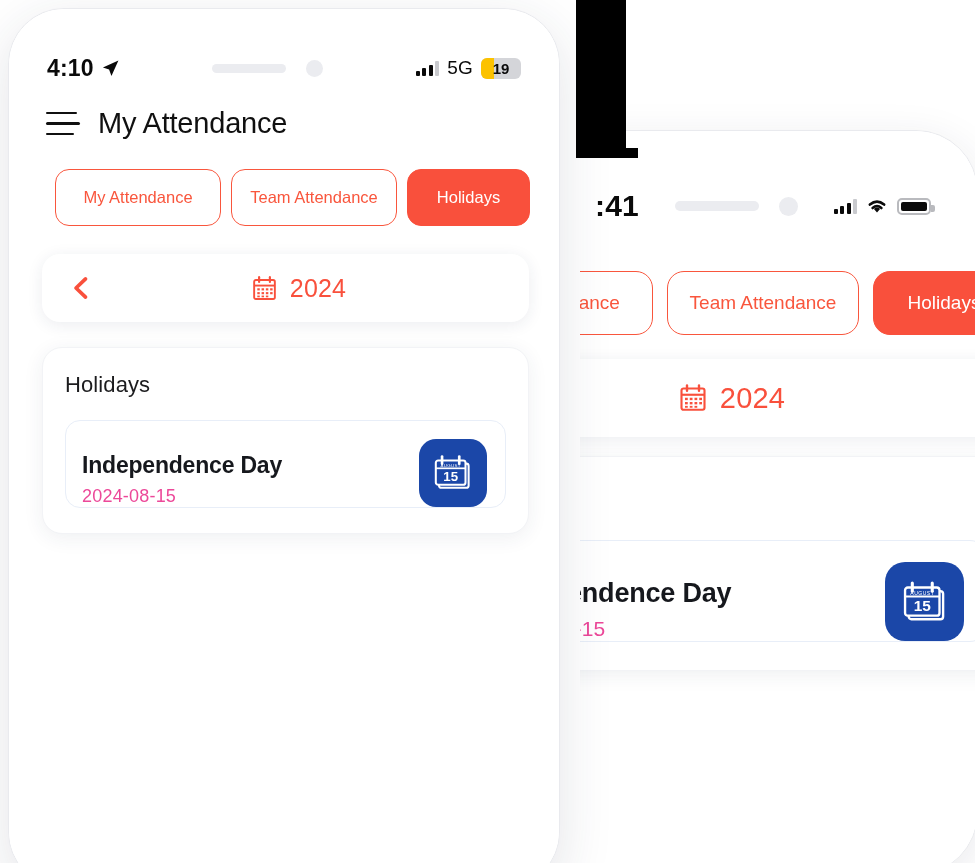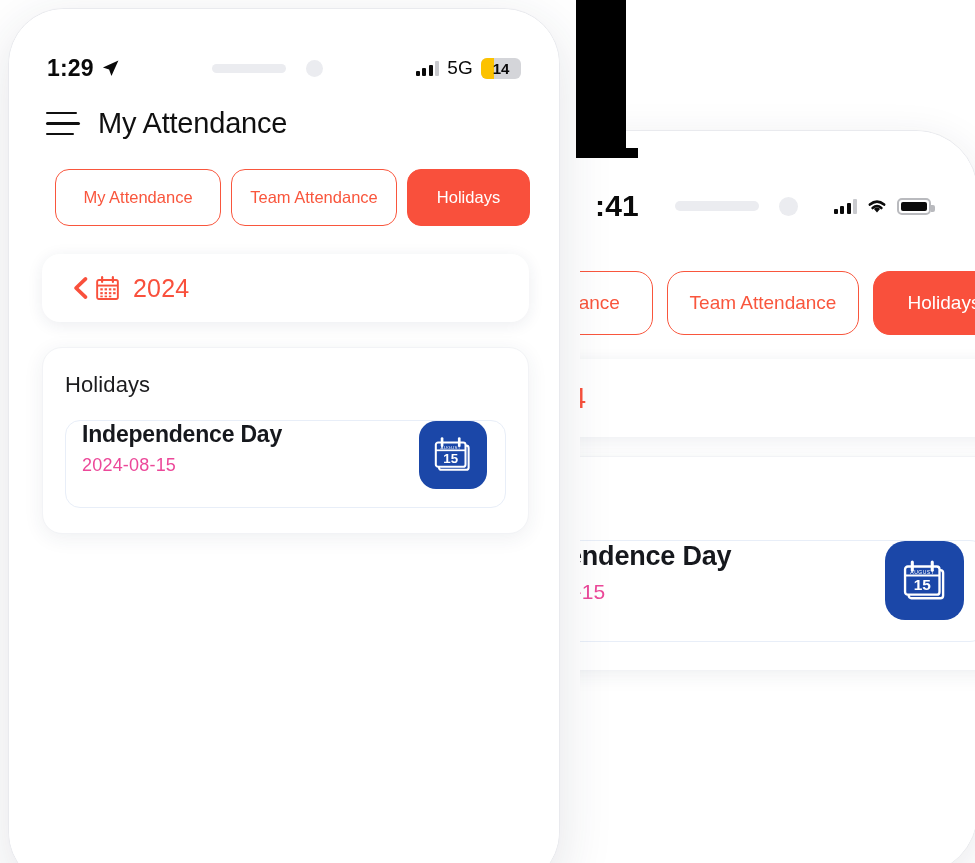--- a/index.html
+++ b/index.html
@@ -268,21 +268,21 @@
     align-items: center;
     background: #ffffff;
     border-radius: 18px;
     box-shadow: 0 3px 16px rgba(40, 50, 78, .085);
   }
   .chev-back { cursor: pointer; display: flex; align-items: center; }
   .year-center {
     flex: 1;
     display: flex;
     align-items: center;
-    justify-content: flex-start;
+    justify-content: center;
     gap: 12px;
   }
   .year-label {
     color: #f9503c;
     font-weight: 500;
     letter-spacing: .2px;
   }
 
   
   .holiday-card {
@@ -292,21 +292,21 @@
     box-shadow: 0 4px 20px rgba(40, 50, 78, .075);
     border: 1px solid #f2f3f6;
   }
   .card-heading {
     color: #1c1c1e;
     font-weight: 400;
     letter-spacing: .1px;
   }
   .holiday-row {
     display: flex;
-    align-items: flex-start;
+    align-items: flex-end;
     justify-content: space-between;
     background: #ffffff;
     border: 1.3px solid #e8eef8;
     border-radius: 15px;
   }
   .holiday-name {
     font-weight: bold;
     color: #16181d;
     letter-spacing: -.2px;
     white-space: nowrap;
@@ -451,40 +451,40 @@
     </div>
   </div>
 
   <div id="occluder"></div>
 
   <div class="phone" id="phone-left">
     <div class="screen">
 
       <div class="statusbar">
         <div class="sb-time">
-          <span>1:29</span>
+          <span>4:10</span>
           <svg class="loc-arrow" width="19" height="19" viewBox="0 0 24 24">
             <path d="M22 2 L2.4 10.6 L10.2 13.4 L13.2 21.6 Z" fill="#0a0a0a"></path>
           </svg>
         </div>
         <div class="sb-island">
           <span class="island-pill"></span>
           <span class="island-dot"></span>
         </div>
         <div class="sb-right">
           <span class="bars">
               <i></i>
               <i></i>
               <i></i>
               <i></i>
             </span>
           <span class="net-label">5G</span>
           <span class="batt">
             <span class="batt-fill"></span>
-            <span class="batt-num">14</span>
+            <span class="batt-num">19</span>
           </span>
         </div>
       </div>
 
       <div class="appbar">
         <div class="hamburger">
           <span></span>
             <span></span>
             <span></span>
         </div>

